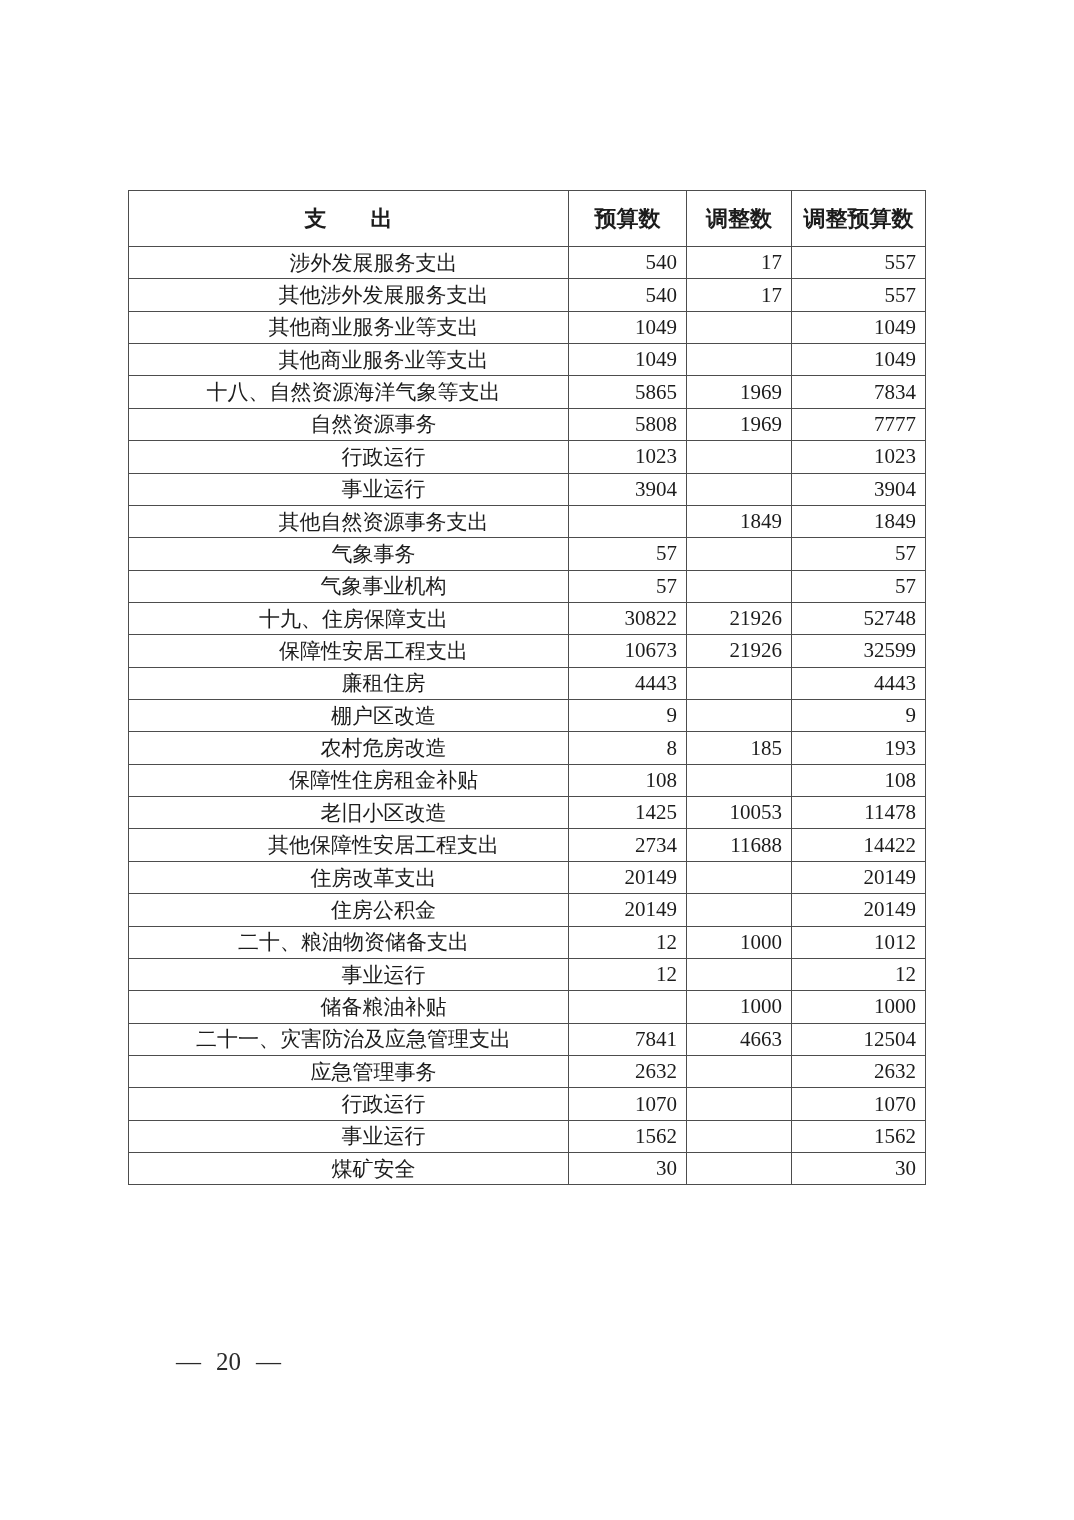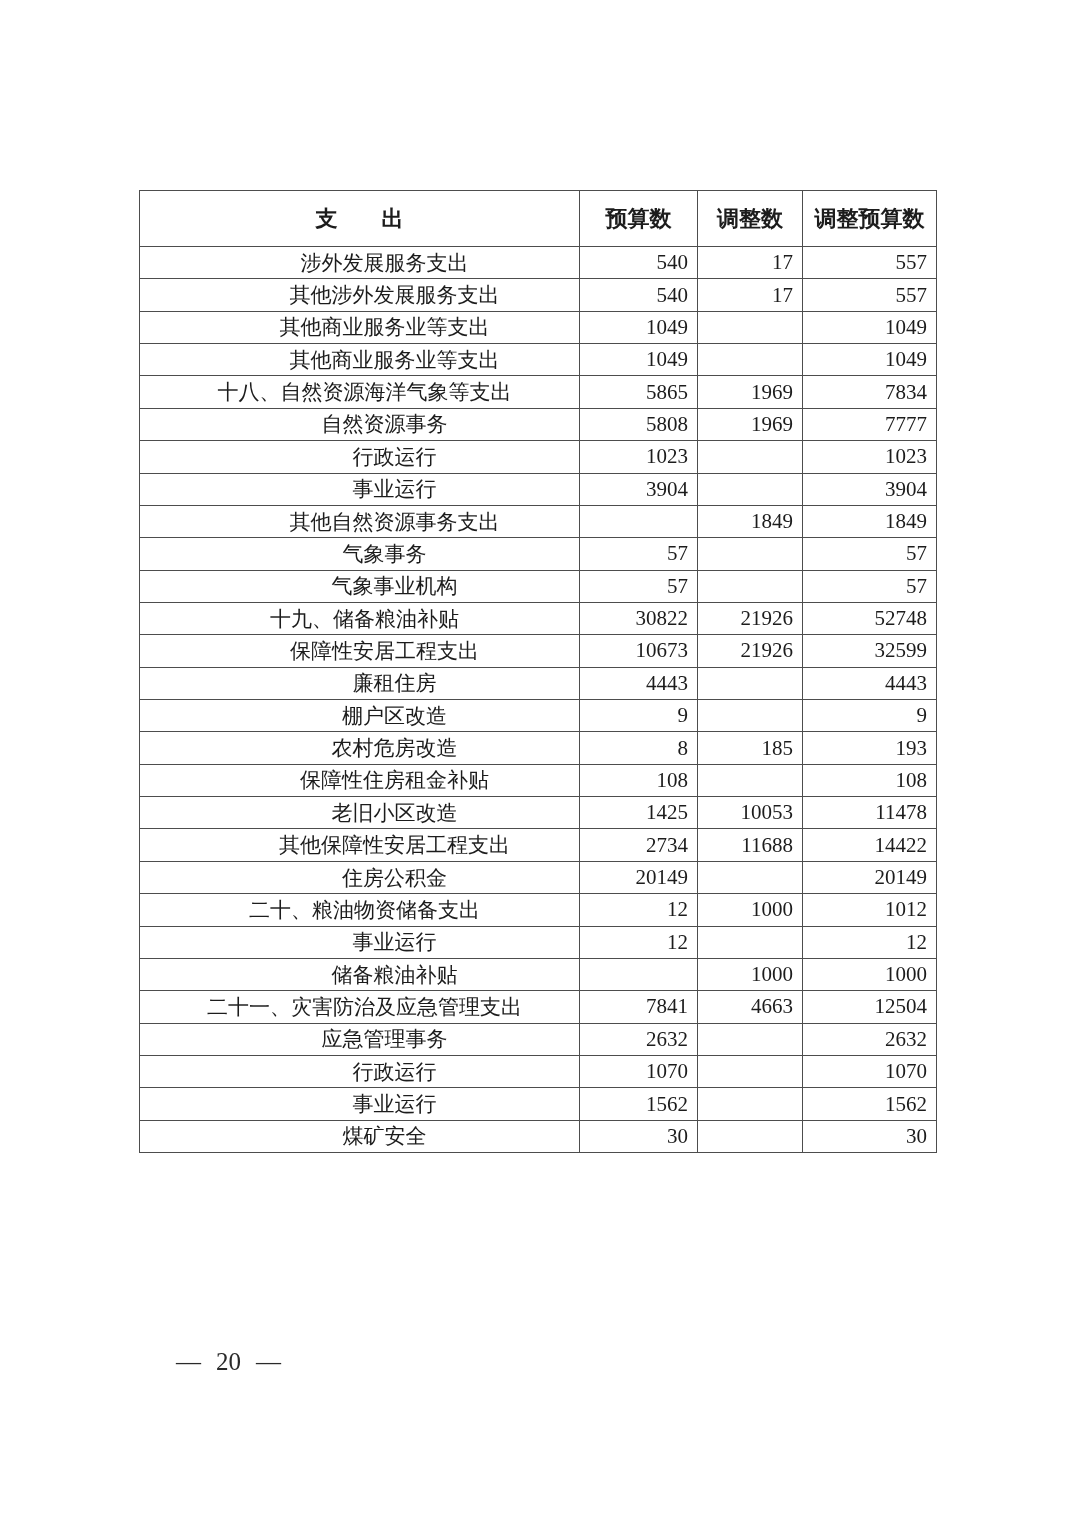--- a/index.html
+++ b/index.html
@@ -11,21 +11,21 @@
     font-family: "Liberation Serif", "DejaVu Serif", serif;
     color: #1c1c1c;
   }
   .page {
     position: absolute;
     inset: 0;
     background: #ffffff;
   }
   .budget-table-wrap {
     position: absolute;
-    left: 139px;
+    left: 128px;
     top: 190px;
   }
   table.budget-table {
     border-collapse: collapse;
     table-layout: fixed;
     width: 797px;
   }
   table.budget-table th,
   table.budget-table td {
     border: 1px solid #4d4d4d;
@@ -146,21 +146,21 @@
             <td class="cell-num"></td>
             <td class="cell-num">57</td>
           </tr>
           <tr>
             <td class="cell-name indent-2">气象事业机构</td>
             <td class="cell-num">57</td>
             <td class="cell-num"></td>
             <td class="cell-num">57</td>
           </tr>
           <tr>
-            <td class="cell-name indent-0">十九、储备粮油补贴</td>
+            <td class="cell-name indent-0">十九、住房保障支出</td>
             <td class="cell-num">30822</td>
             <td class="cell-num">21926</td>
             <td class="cell-num">52748</td>
           </tr>
           <tr>
             <td class="cell-name indent-1">保障性安居工程支出</td>
             <td class="cell-num">10673</td>
             <td class="cell-num">21926</td>
             <td class="cell-num">32599</td>
           </tr>
@@ -192,20 +192,26 @@
             <td class="cell-name indent-2">老旧小区改造</td>
             <td class="cell-num">1425</td>
             <td class="cell-num">10053</td>
             <td class="cell-num">11478</td>
           </tr>
           <tr>
             <td class="cell-name indent-2">其他保障性安居工程支出</td>
             <td class="cell-num">2734</td>
             <td class="cell-num">11688</td>
             <td class="cell-num">14422</td>
+          </tr>
+          <tr>
+            <td class="cell-name indent-1">住房改革支出</td>
+            <td class="cell-num">20149</td>
+            <td class="cell-num"></td>
+            <td class="cell-num">20149</td>
           </tr>
           <tr>
             <td class="cell-name indent-2">住房公积金</td>
             <td class="cell-num">20149</td>
             <td class="cell-num"></td>
             <td class="cell-num">20149</td>
           </tr>
           <tr>
             <td class="cell-name indent-0">二十、粮油物资储备支出</td>
             <td class="cell-num">12</td>

